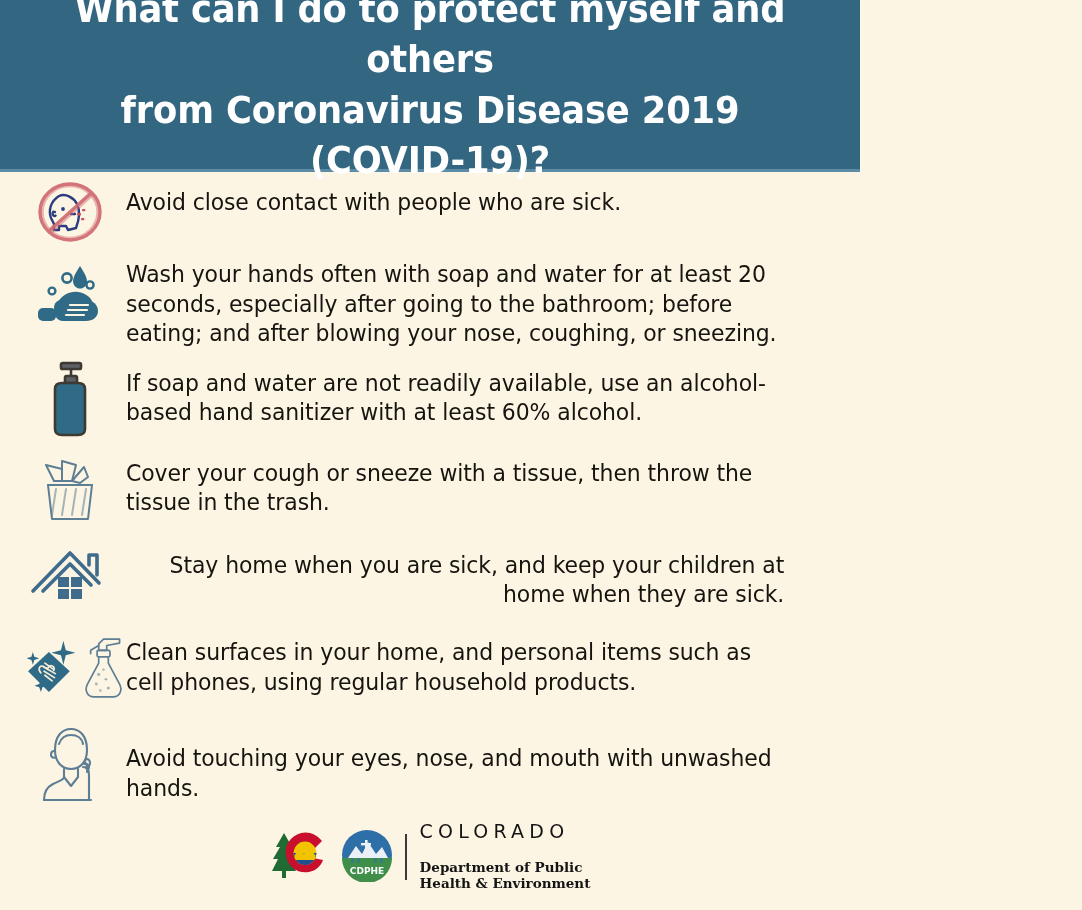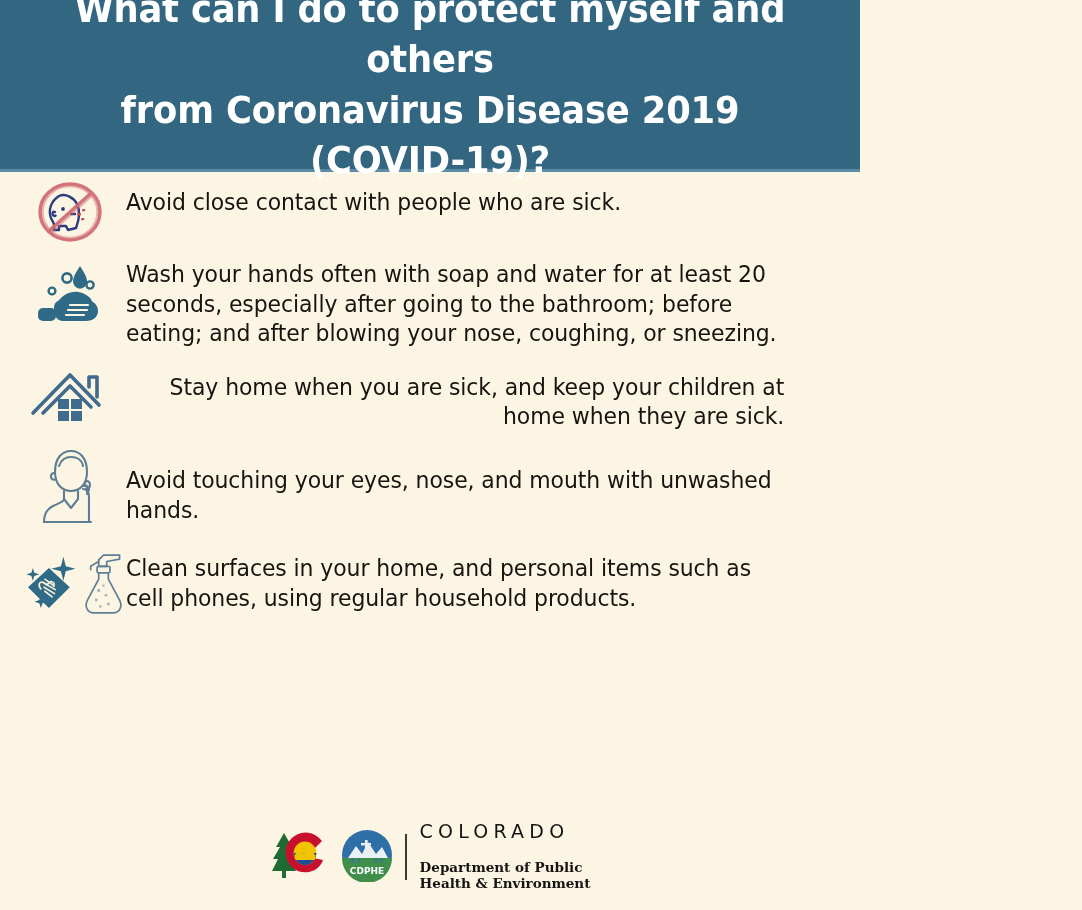--- a/index.html
+++ b/index.html
@@ -209,39 +209,114 @@
             <g fill="none" stroke="#fdf5e3" stroke-width="2.2" stroke-linecap="round">
               <path d="M40 47 L58 47"></path>
               <path d="M38 52 L57 52"></path>
               <path d="M36 57 L54 57"></path>
             </g>
           </svg>
         </div>
         <div class="tip-text">Wash your hands often with soap and water for at least 20 seconds, especially after going to the bathroom; before eating; and after blowing your nose, coughing, or sneezing.</div>
       </li>
 
-
+      <li class="tip-row row-3">
+        <div class="tip-icon">
+          <svg width="62" height="82" viewBox="0 0 62 82">
+            <g stroke="#3d3a33" stroke-width="2.6" fill="none" stroke-linejoin="round">
+              <rect x="22" y="4" width="20" height="6" rx="1.6" fill="#5d6168"></rect>
+              <path d="M32 10 L32 18"></path>
+              <rect x="26" y="17" width="12" height="7" rx="1.6" fill="#5d6168"></rect>
+              <path d="M16 30 C16 26 19 24 23 24 L39 24 C43 24 46 26 46 30
+                       L46 70 C46 74 43 76 39 76 L23 76 C19 76 16 74 16 70 Z" fill="#2f6b86"></path>
+            </g>
+            <rect x="21" y="29" width="20" height="42" rx="3" fill="#2f6b86"></rect>
+          </svg>
+        </div>
+        <div class="tip-text">If soap and water are not readily available, use an alcohol-based hand sanitizer with at least 60% alcohol.</div>
+      </li>
+
+      <li class="tip-row row-4">
+        <div class="tip-icon">
+          <svg width="76" height="76" viewBox="0 0 76 76">
+            <g fill="none" stroke="#5d7e94" stroke-width="2" stroke-linejoin="round" stroke-linecap="round">
+              <path d="M22 30 L14 14 L30 18 L30 30 Z"></path>
+              <path d="M30 30 L30 10 L44 14 L40 30 Z"></path>
+              <path d="M40 30 L52 16 L56 26 L48 32 Z"></path>
+              <path d="M16 34 L60 34 L56 68 L20 68 Z"></path>
+              <path d="M16 34 L60 34"></path>
+              <path d="M24 38 L20 64" opacity="0.55"></path>
+              <path d="M34 38 L30 64" opacity="0.55"></path>
+              <path d="M44 38 L40 64" opacity="0.55"></path>
+              <path d="M54 38 L50 64" opacity="0.55"></path>
+            </g>
+          </svg>
+        </div>
+        <div class="tip-text">Cover your cough or sneeze with a tissue, then throw the tissue in the trash.</div>
+      </li>
 
       <li class="tip-row row-5">
         <div class="tip-icon">
           <svg width="86" height="62" viewBox="0 0 86 62">
             <g fill="none" stroke="#3f6b8c" stroke-width="3.6" stroke-linejoin="round" stroke-linecap="round">
               <path d="M6 50 L43 12 L72 42"></path>
               <path d="M16 50 L43 23 L64 44"></path>
               <path d="M62 24 L62 14 L70 14 L70 34"></path>
             </g>
             <g fill="#3f6b8c">
               <rect x="31" y="36" width="11" height="10"></rect>
               <rect x="44" y="36" width="11" height="10"></rect>
               <rect x="31" y="48" width="11" height="10"></rect>
               <rect x="44" y="48" width="11" height="10"></rect>
             </g>
           </svg>
         </div>
         <div class="tip-text">Stay home when you are sick, and keep your children at home when they are sick.</div>
+      </li>
+
+      <li class="tip-row row-7">
+        <div class="tip-icon">
+          <svg width="132" height="84" viewBox="0 0 132 84">
+
+            <g fill="#2f6b86">
+              <path d="M54 8 L57 20 L69 23 L57 26 L54 38 L51 26 L39 23 L51 20 Z"></path>
+              <path d="M16 22 L17.8 28 L24 30 L17.8 32 L16 38 L14.2 32 L8 30 L14.2 28 Z"></path>
+              <path d="M26 56 L28 62 L34 64 L28 66 L26 72 L24 66 L18 64 L24 62 Z"></path>
+            </g>
+
+            <g>
+              <path d="M36 22 L62 46 L36 72 L10 46 Z" fill="#2f6b86"></path>
+              <g fill="none" stroke="#f6ecd8" stroke-width="2.1" stroke-linecap="round" stroke-linejoin="round">
+                <path d="M26 48 C22 44 24 38 29 40 L34 43"></path>
+                <path d="M31 36 L42 44"></path>
+                <path d="M30 41 L44 49"></path>
+                <path d="M30 46 L43 54"></path>
+                <path d="M31 51 L40 58"></path>
+                <path d="M34 43 C38 36 44 40 42 45"></path>
+              </g>
+            </g>
+
+            <g fill="none" stroke="#5d7e94" stroke-width="2.1" stroke-linejoin="round" stroke-linecap="round">
+              <path d="M104 6 L124 6 L124 11 L108 14 L108 20 L98 20 L98 12 Z"></path>
+              <path d="M98 14 L88 20 L88 24"></path>
+              <rect x="96" y="20" width="16" height="8" rx="1.6"></rect>
+              <path d="M98 28 L98 36 L84 62 C80 70 84 78 92 78 L116 78
+                       C124 78 128 70 124 62 L110 36 L110 28 Z"></path>
+            </g>
+            <g fill="#5d7e94" opacity="0.55">
+              <circle cx="98" cy="50" r="2"></circle>
+              <circle cx="107" cy="56" r="1.7"></circle>
+              <circle cx="95" cy="62" r="1.8"></circle>
+              <circle cx="110" cy="67" r="1.9"></circle>
+              <circle cx="100" cy="70" r="1.6"></circle>
+              <circle cx="104" cy="44" r="1.5"></circle>
+            </g>
+          </svg>
+        </div>
+        <div class="tip-text">Clean surfaces in your home, and personal items such as cell phones, using regular household products.</div>
       </li>
 
       <li class="tip-row row-6">
         <div class="tip-icon">
           <svg width="74" height="82" viewBox="0 0 74 82">
             <g fill="none" stroke="#5d7e94" stroke-width="2.1" stroke-linejoin="round" stroke-linecap="round">
               <path d="M22 28 C22 14 29 7 38 7 C47 7 54 14 54 28 C54 40 47 47 38 47
                        C29 47 22 40 22 28 Z"></path>
               <path d="M26 22 C28 16 32 13 38 13 C44 13 49 16 50 22"></path>
               <path d="M21 29 C18 29 17 33 19 35 C20 36 22 36 22.6 35"></path>
@@ -250,62 +325,20 @@
               <path d="M11 78 L58 78"></path>
               <path d="M52 40 C54 43 56 48 56 54 L56 78"></path>
               <path d="M31 55 L38 64 L45 55"></path>
               <path d="M52 38 C55 36 57 38 57 41 C57 44 55 46 53 45"></path>
               <path d="M51 42 C54 41 56 43 56 46"></path>
               <path d="M50 45 C53 45 55 47 54 50"></path>
             </g>
           </svg>
         </div>
         <div class="tip-text">Avoid touching your eyes, nose, and mouth with unwashed hands.</div>
-      </li>
-
-      <li class="tip-row row-7">
-        <div class="tip-icon">
-          <svg width="132" height="84" viewBox="0 0 132 84">
-
-            <g fill="#2f6b86">
-              <path d="M54 8 L57 20 L69 23 L57 26 L54 38 L51 26 L39 23 L51 20 Z"></path>
-              <path d="M16 22 L17.8 28 L24 30 L17.8 32 L16 38 L14.2 32 L8 30 L14.2 28 Z"></path>
-              <path d="M26 56 L28 62 L34 64 L28 66 L26 72 L24 66 L18 64 L24 62 Z"></path>
-            </g>
-
-            <g>
-              <path d="M36 22 L62 46 L36 72 L10 46 Z" fill="#2f6b86"></path>
-              <g fill="none" stroke="#f6ecd8" stroke-width="2.1" stroke-linecap="round" stroke-linejoin="round">
-                <path d="M26 48 C22 44 24 38 29 40 L34 43"></path>
-                <path d="M31 36 L42 44"></path>
-                <path d="M30 41 L44 49"></path>
-                <path d="M30 46 L43 54"></path>
-                <path d="M31 51 L40 58"></path>
-                <path d="M34 43 C38 36 44 40 42 45"></path>
-              </g>
-            </g>
-
-            <g fill="none" stroke="#5d7e94" stroke-width="2.1" stroke-linejoin="round" stroke-linecap="round">
-              <path d="M104 6 L124 6 L124 11 L108 14 L108 20 L98 20 L98 12 Z"></path>
-              <path d="M98 14 L88 20 L88 24"></path>
-              <rect x="96" y="20" width="16" height="8" rx="1.6"></rect>
-              <path d="M98 28 L98 36 L84 62 C80 70 84 78 92 78 L116 78
-                       C124 78 128 70 124 62 L110 36 L110 28 Z"></path>
-            </g>
-            <g fill="#5d7e94" opacity="0.55">
-              <circle cx="98" cy="50" r="2"></circle>
-              <circle cx="107" cy="56" r="1.7"></circle>
-              <circle cx="95" cy="62" r="1.8"></circle>
-              <circle cx="110" cy="67" r="1.9"></circle>
-              <circle cx="100" cy="70" r="1.6"></circle>
-              <circle cx="104" cy="44" r="1.5"></circle>
-            </g>
-          </svg>
-        </div>
-        <div class="tip-text">Clean surfaces in your home, and personal items such as cell phones, using regular household products.</div>
       </li>
 
     </ul>
   </div>
 
   <div class="footer">
     <div class="logo-group">
 
       <span>
         <svg width="64" height="52" viewBox="0 0 64 52">

